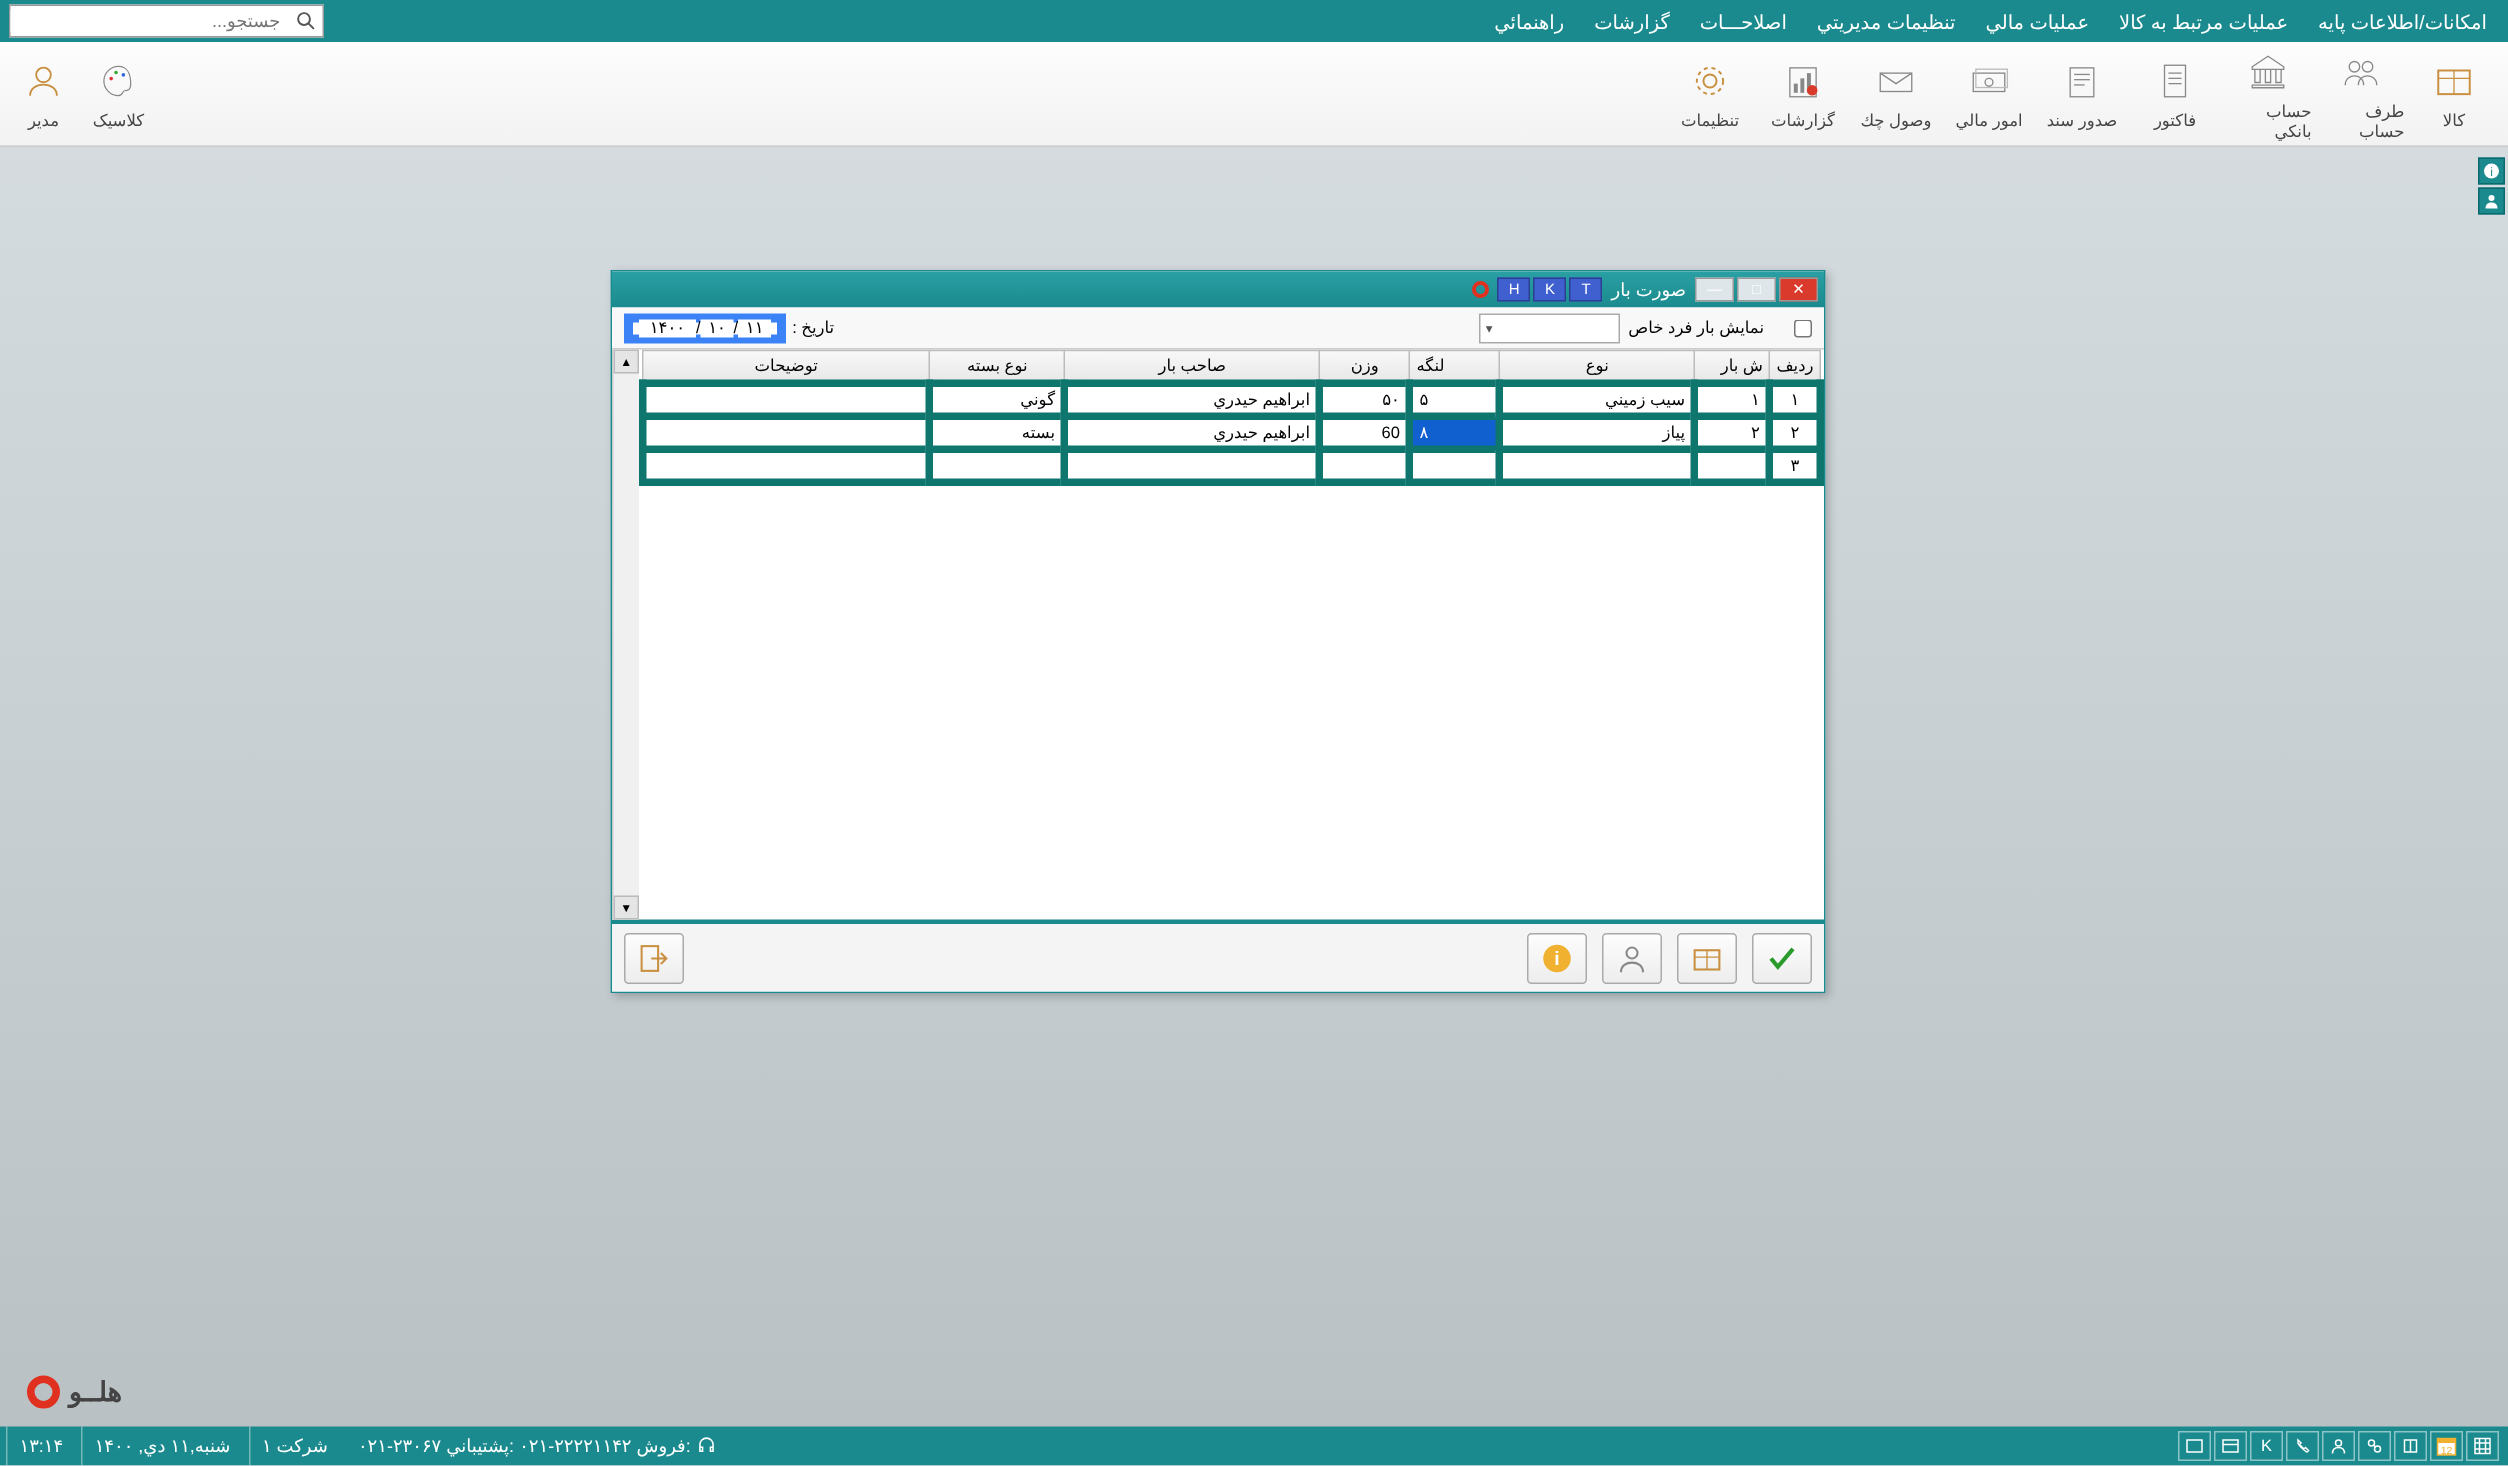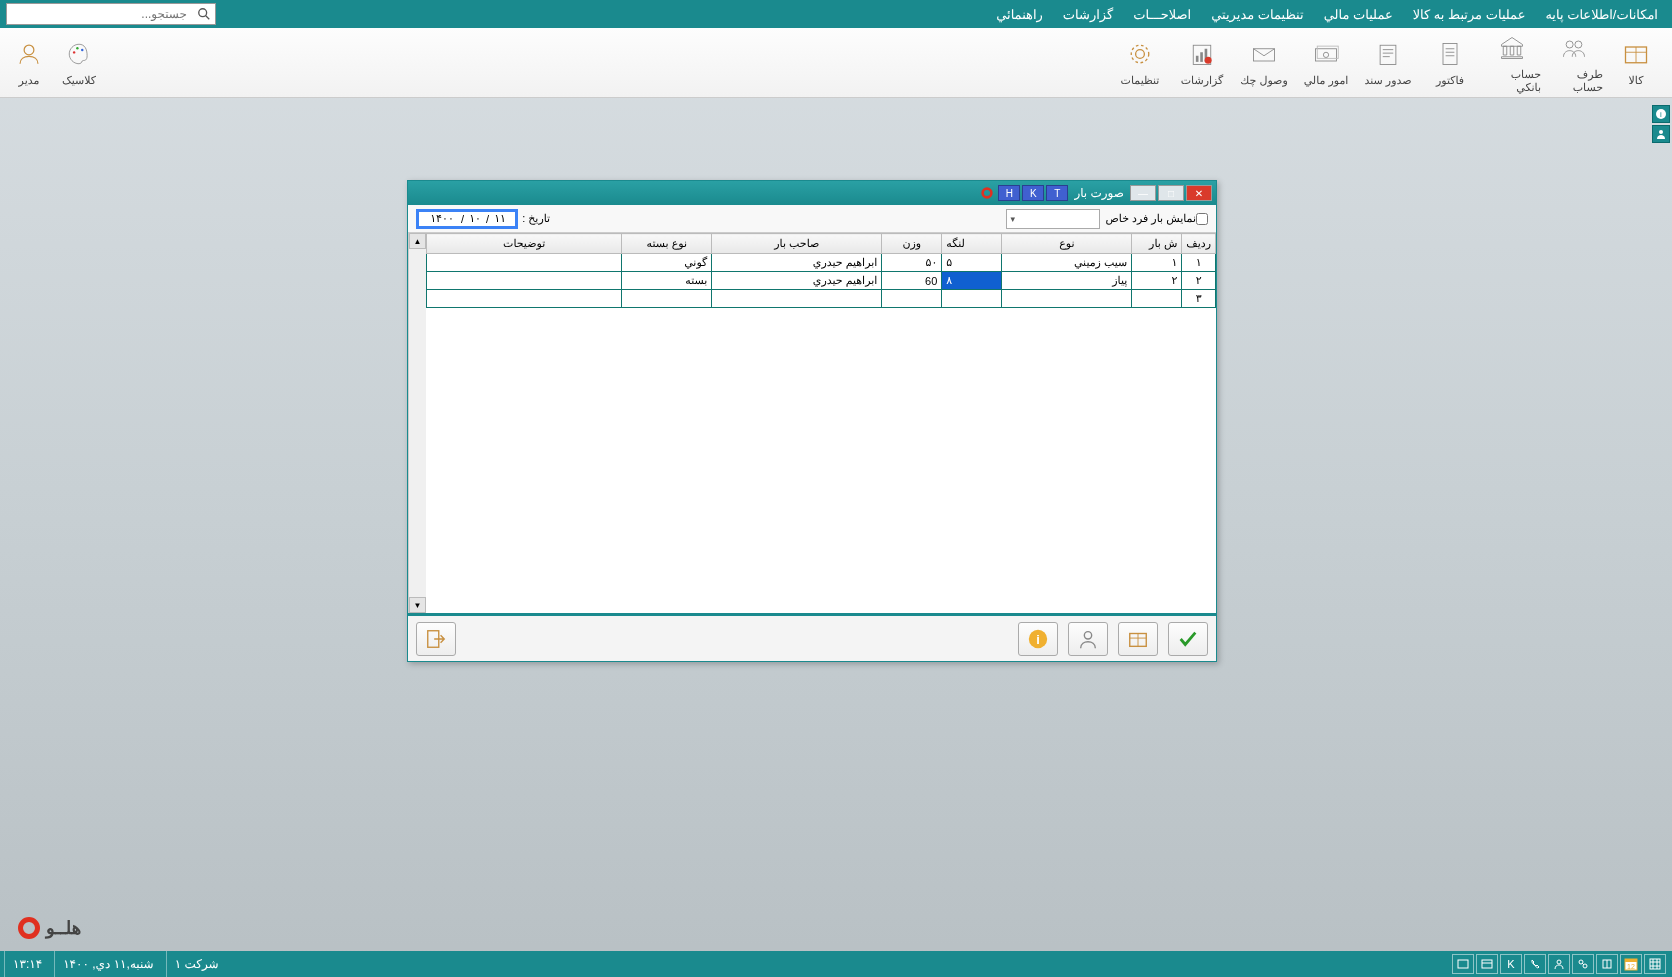--- a/index.html
+++ b/index.html
@@ -181,33 +181,33 @@
 
 .dialog-toolbar {
   height: 28px;
   border-bottom: 1px solid #ccc;
   display: flex;
   align-items: center;
   padding: 0 8px;
   gap: 6px;
   background: #f8f8f8;
 }
-.chk { display: flex; align-items: center; gap: 0; font-size: 11px; }
+.chk { display: flex; align-items: center; gap: 20px; font-size: 11px; }
 .chk input { width: 12px; height: 12px; }
 .dd {
   height: 20px; width: 94px;
   border: 1px solid #aaa;
   background: #fff;
   display: flex; align-items: center; justify-content: flex-end;
   padding: 0 4px;
 }
 .dd::after { content: "▾"; font-size: 9px; color: #555; margin-right: 4px; }
 .date-wrap { display: flex; align-items: center; gap: 4px; margin-right: auto; font-size: 11px; }
 .date-box {
-  border: 3px solid #3b82f6;
+  border: 6px solid #3b82f6;
   background: #fff;
   height: 20px;
   display: flex;
   align-items: center;
   padding: 0 4px;
   direction: ltr;
   justify-content: center;
 }
 .date-box input {
   border: none; outline: none;
@@ -244,21 +244,21 @@
   font-size: 11px;
 }
 table.grid-table th {
   background: linear-gradient(#f8f8f8,#e8e8e8);
   border: 1px solid #bbb;
   padding: 3px 4px;
   font-weight: normal;
   height: 20px;
 }
 table.grid-table td {
-  border: 1px solid #0f766e;
+  border: 5px solid #0f766e;
   padding: 2px 4px;
   height: 18px;
   text-align: right;
 }
 .col-radif { width: 26px; text-align: center !important; }
 .col-shbar { width: 50px; text-align: right; }
 .col-noe { width: 130px; }
 .col-lenge { width: 60px; text-align: left !important; direction: ltr; }
 .col-vazn { width: 60px; text-align: center; direction: ltr; }
 .col-saheb { width: 170px; }
@@ -624,20 +624,31 @@
 
 <div class="brand-logo">
   <span>هلــو</span>
   <span class="ring"></span>
 </div>
 
 <div class="statusbar">
   <div class="sb-seg">۱۳:۱۴</div>
   <div class="sb-seg">شنبه,۱۱ دي, ۱۴۰۰</div>
   <div class="sb-seg">شركت ۱</div>
+  <div class="sb-seg" style="border:none">
+    <span>۰۲۱-۲۳۰۶۷</span>&nbsp;
+    <span>پشتيباني:</span>&nbsp;
+    <span>۰۲۱-۲۲۲۲۱۱۴۲</span>&nbsp;
+    <span>فروش:</span>&nbsp;
+    <span>
+        <svg width="14" height="14" viewBox="0 0 16 16">
+          <path d="M3 9V7a5 5 0 0110 0v2M3 9v3h2V9H3zm8 0v3h2V9h-2z" fill="none" stroke="#fff" stroke-width="1.2"></path>
+        </svg>
+      </span>
+  </div>
   <div class="sb-spacer"></div>
   <div class="sb-icons">
     <div class="sb-ico">
         <svg width="12" height="12" viewBox="0 0 12 12">
           <rect x="1" y="2" width="10" height="8" fill="none" stroke="#fff"></rect>
         </svg>
       </div>
     <div class="sb-ico">
         <svg width="12" height="12" viewBox="0 0 12 12">
           <rect x="1" y="2" width="10" height="8" fill="none" stroke="#fff"></rect>

